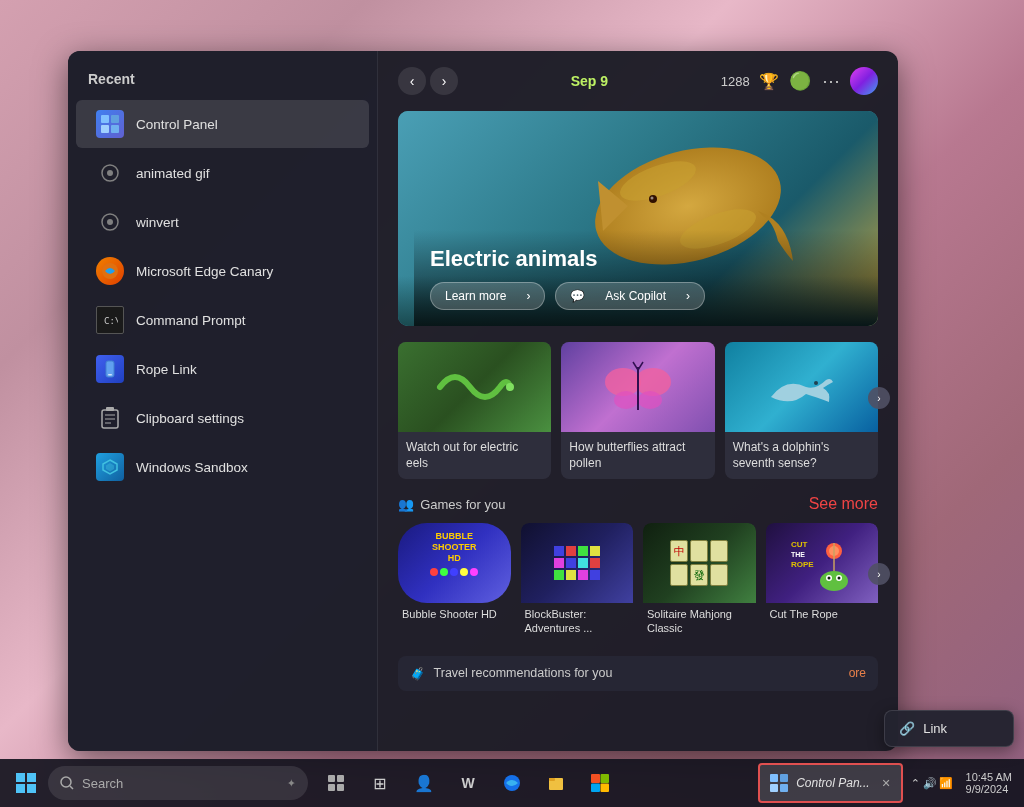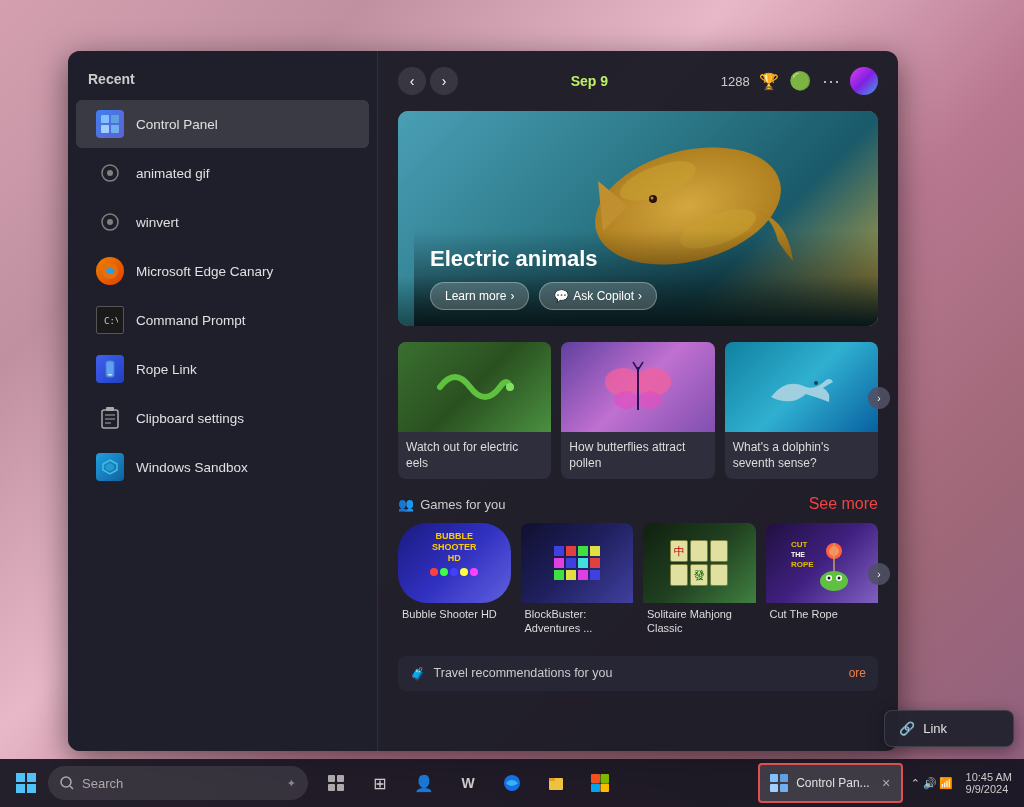--- a/index.html
+++ b/index.html
@@ -259,21 +259,21 @@
     .hero-btn {
       background: rgba(255,255,255,0.2);
       border: 1px solid rgba(255,255,255,0.3);
       border-radius: 20px;
       color: white;
       padding: 6px 14px;
       font-size: 12px;
       cursor: pointer;
       display: flex;
       align-items: center;
-      gap: 4px;
+      gap: 20px;
     }
 
     
     .cards-grid {
       display: grid;
       grid-template-columns: 1fr 1fr 1fr;
       gap: 10px;
       margin-bottom: 16px;
       position: relative;
     }
@@ -446,20 +446,21 @@
       border: 1px solid rgba(255,255,255,0.12);
       z-index: 200;
       min-width: 130px;
     }
 
     
     .taskbar-app-item-inner {
       display: flex;
       align-items: center;
       gap: 8px;
+      font-style: italic;
     }
 
     
     .icon-powertoys { background: linear-gradient(135deg,#e040a0,#8020e0); border-radius:4px; }
     .icon-control-panel { background: linear-gradient(135deg,#4080f0,#6060d0); border-radius:4px; }
     .icon-edge-canary { background: linear-gradient(135deg,#f08000,#e04000); border-radius:50%; }
     .icon-command { background: #222; border: 1px solid #555; border-radius:2px; }
     .icon-phone-link { background: linear-gradient(135deg,#4060f0,#2040c0); border-radius:4px; }
     .icon-sandbox { background: linear-gradient(135deg,#20a0e0,#1060a0); border-radius:4px; }
   </style>

